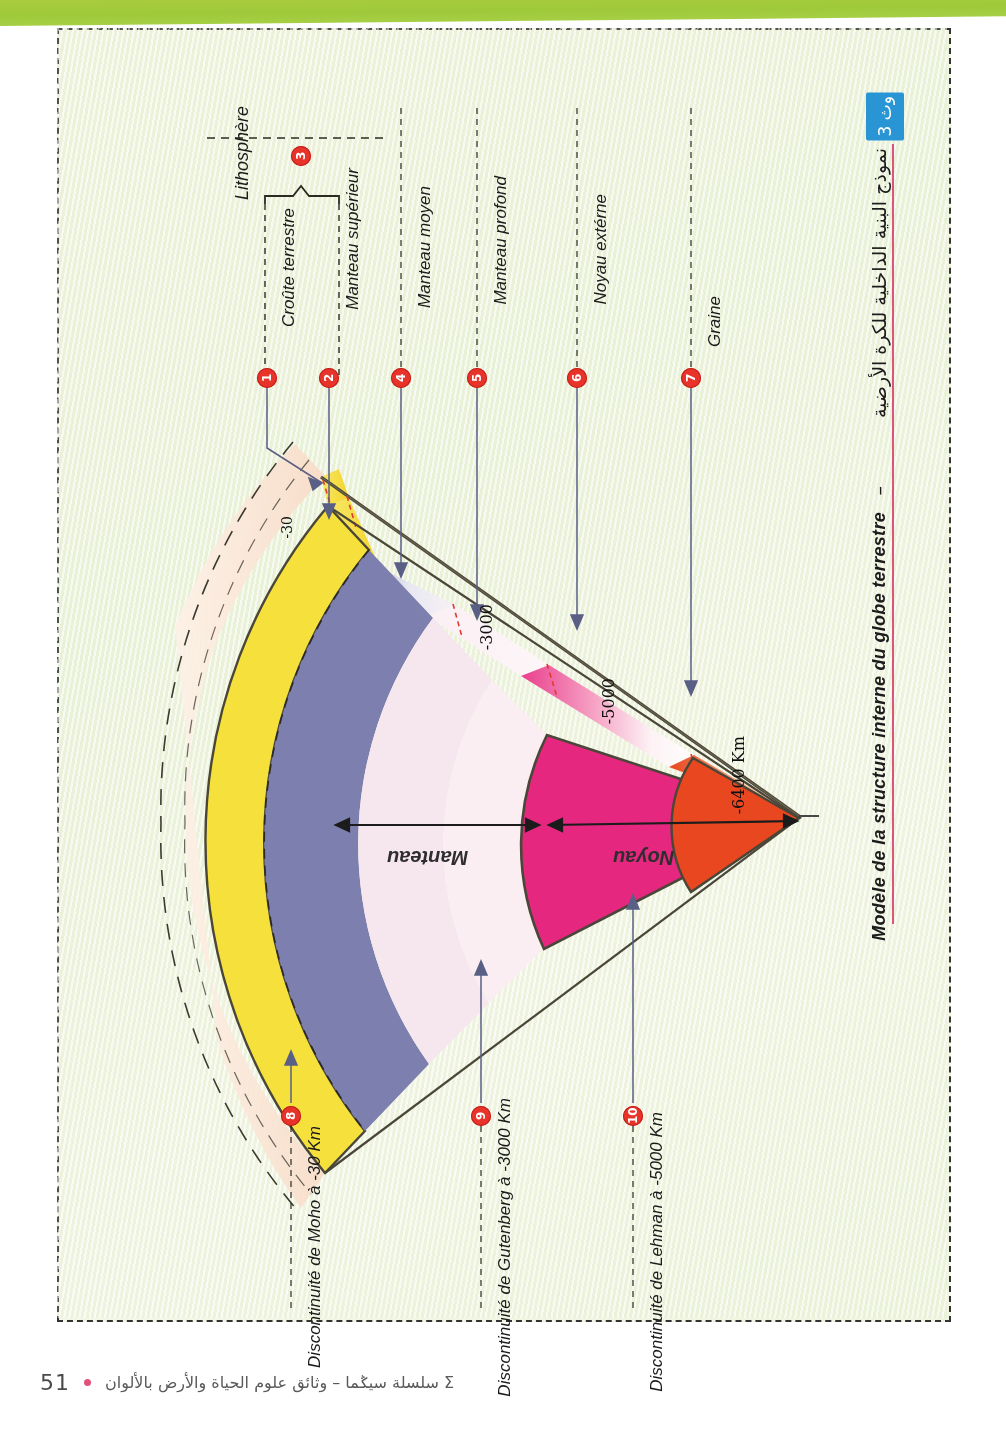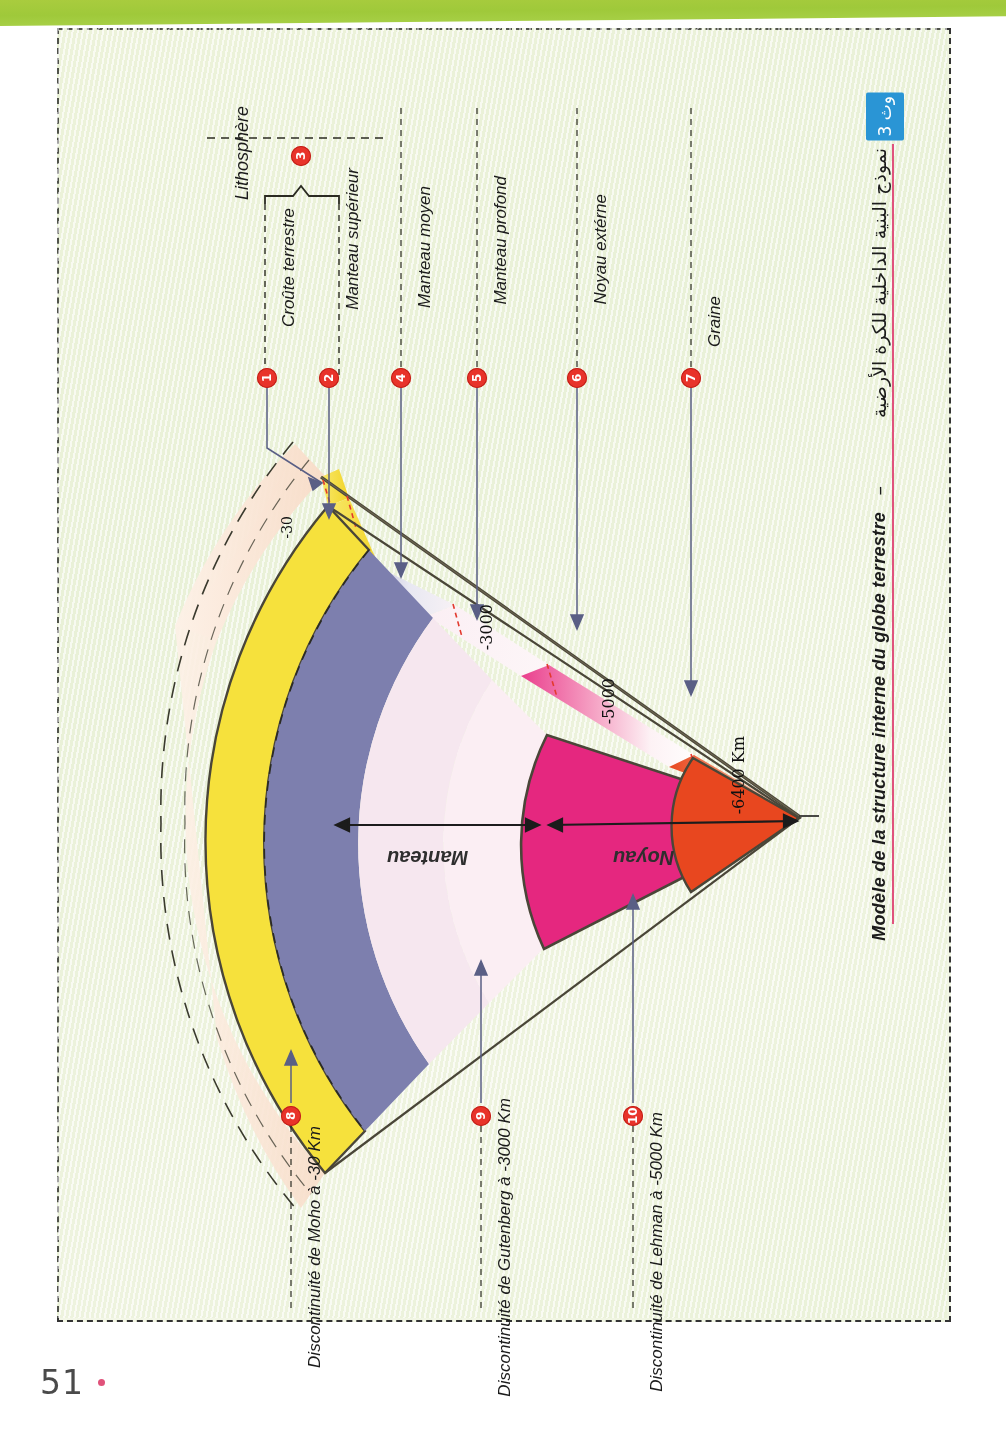--- a/index.html
+++ b/index.html
@@ -24,21 +24,21 @@
     position:absolute;left:57px;top:28px;width:890px;height:1290px;
     background-image:repeating-linear-gradient(100deg,rgba(255,255,255,.55) 0 2px,rgba(210,225,180,.18) 2px 5px);
     pointer-events:none;
   }
   
   #footer{
     position:absolute;left:40px;top:1362px;width:560px;height:40px;
     display:flex;align-items:center;gap:14px;direction:ltr;
   }
   #page-number{
-    font-family:"DejaVu Sans", sans-serif;font-size:33px;color:#4a4a4a;letter-spacing:1px;
+    font-family:"DejaVu Sans", sans-serif;font-size:22px;color:#4a4a4a;letter-spacing:1px;
   }
   #footer-dot{width:7px;height:7px;border-radius:50%;background:#e0527a;}
   #footer-text{
     font-family:"DejaVu Sans", sans-serif;font-size:16px;color:#5a5a5a;direction:rtl;
   }
   
   #title-block{
     position:absolute;left:836px;top:92px;width:70px;height:840px;
   }
   #title-rail{
@@ -313,13 +313,14 @@
   <div id="title-rail"></div>
   <div id="doc-badge">وث 3</div>
   <div id="title-ar">نموذج البنية الداخلية للكرة الأرضية</div>
   <div id="title-dash">–</div>
   <div id="title-fr">Modèle de la structure interne du globe terrestre</div>
 </div>
 
 <div id="footer">
   <div id="page-number">51</div>
   <div id="footer-dot"></div>
+  <div id="footer-text">Σ سلسلة سيݣما – وثائق علوم الحياة والأرض بالألوان</div>
 </div>
 
 </body></html>

